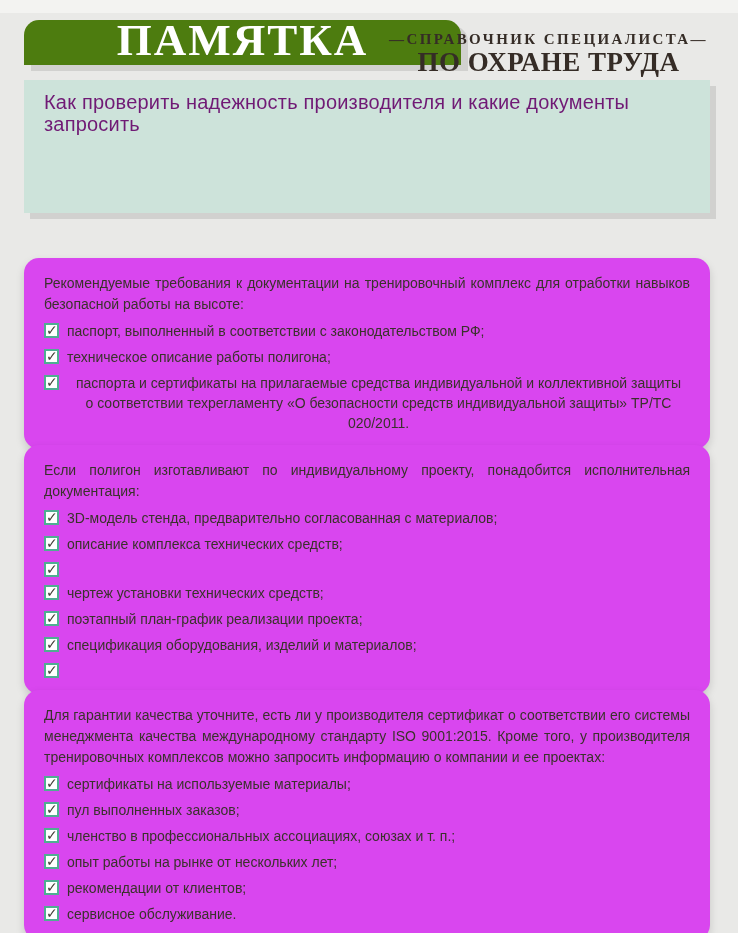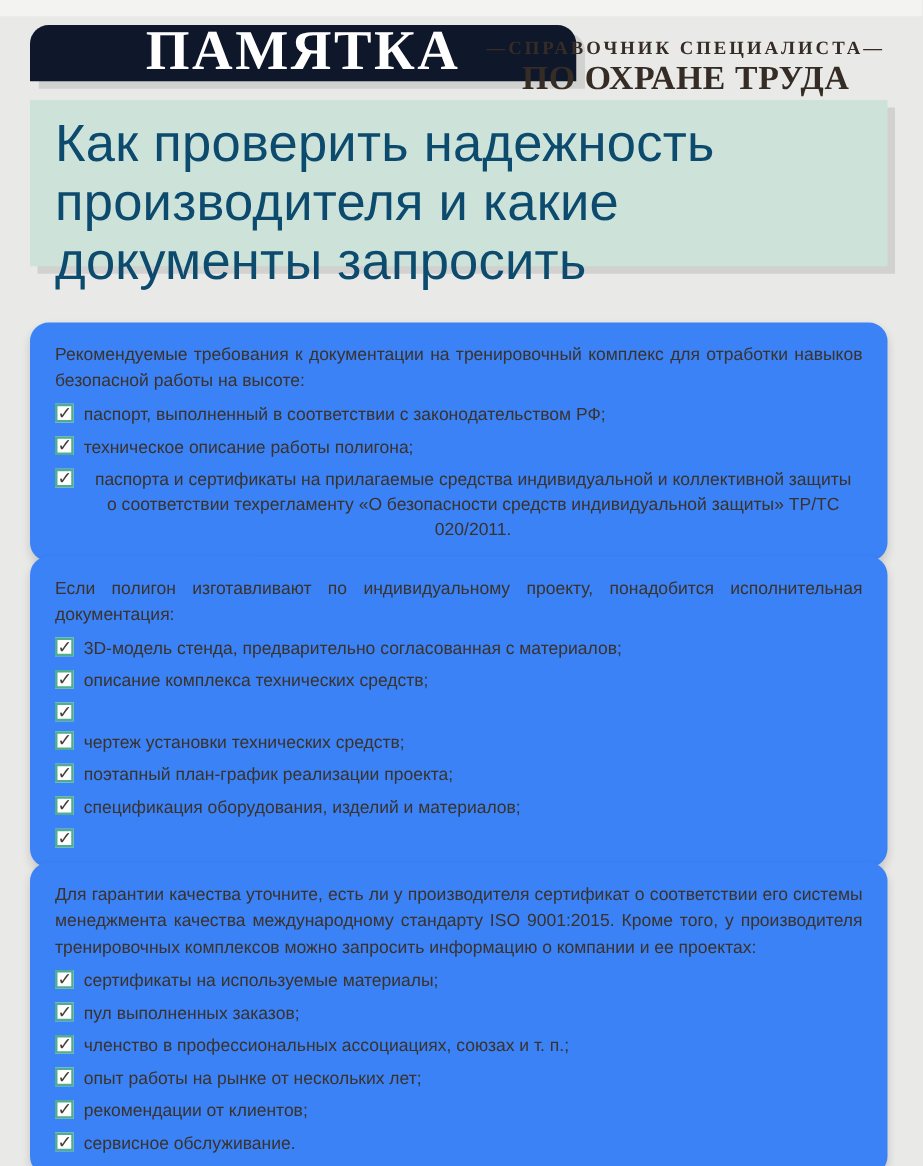--- a/index.html
+++ b/index.html
@@ -19,21 +19,21 @@
     position: absolute;
     left: 0; top: 0;
     width: 100%; height: 13px;
     background: #f3f3f1;
   }
   
   .banner {
     position: absolute;
     left: 24px; top: 20px;
     width: 437px; height: 45px;
-    background: #0f172a;
+    background: #4d7c0f;
     border-radius: 15px 15px 0 0;
     box-shadow: 7px 6px 0 rgba(0,0,0,0.10);
     display: flex;
     align-items: center;
     justify-content: center;
   }
   .banner-title {
     font-family: "Liberation Serif", "DejaVu Serif", serif;
     font-weight: bold;
     font-size: 45px;
@@ -65,32 +65,32 @@
   
   .title-box {
     position: absolute;
     left: 24px; top: 80px;
     width: 686px; height: 133px;
     background: #cde3da;
     box-shadow: 6px 6px 0 rgba(0,0,0,0.10);
     padding: 11px 20px 0 20px;
   }
   .page-title {
-    font-size: 42px;
+    font-size: 20px;
     font-weight: 500;
     line-height: 1.12;
-    color: #0c4a6e;
+    color: #701a75;
     letter-spacing: 0.2px;
   }
   
   .card {
     position: absolute;
     left: 24px;
     width: 686px;
-    background: #3b82f6;
+    background: #d946ef;
     border-radius: 15px;
     box-shadow: 0 4px 8px rgba(0,0,0,0.15);
     padding: 15px 20px 16px 20px;
     color: #3a322b;
     font-size: 14px;
   }
   .card-1 { top: 258px; }
   .card-2 { top: 445px; }
   .card-3 { top: 690px; }
   .card-intro {

